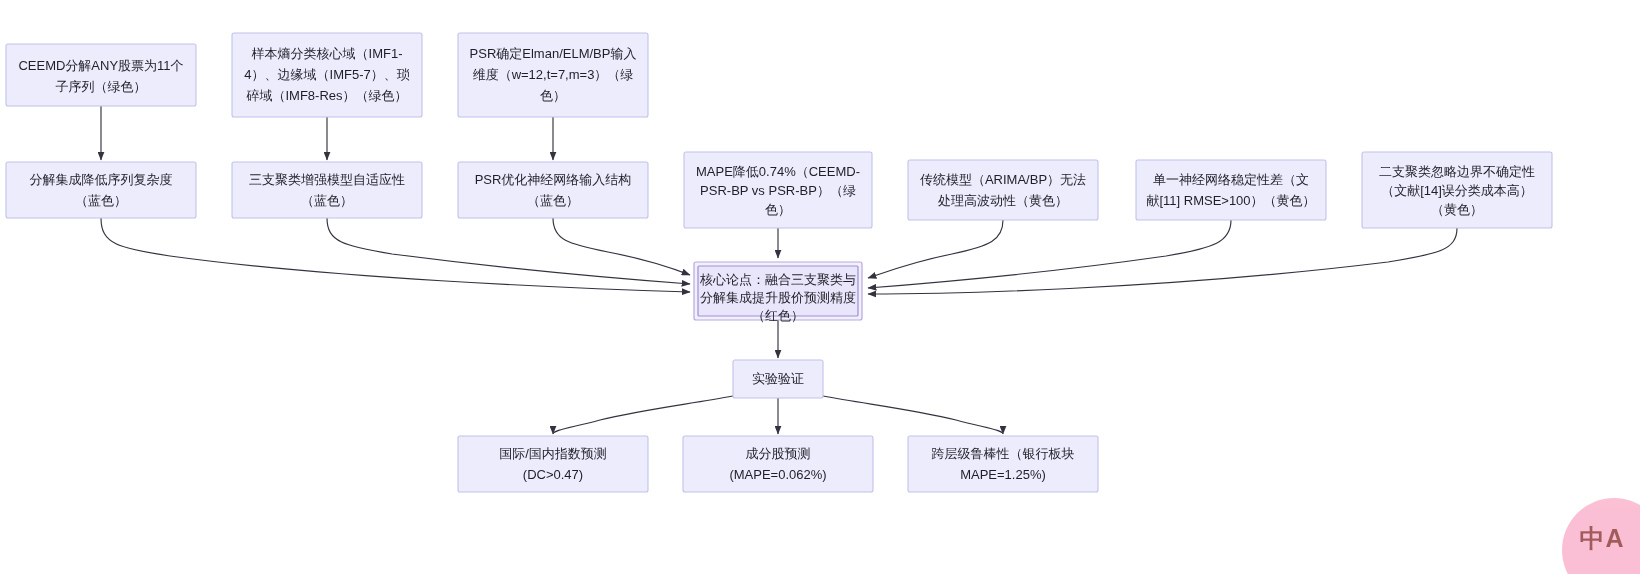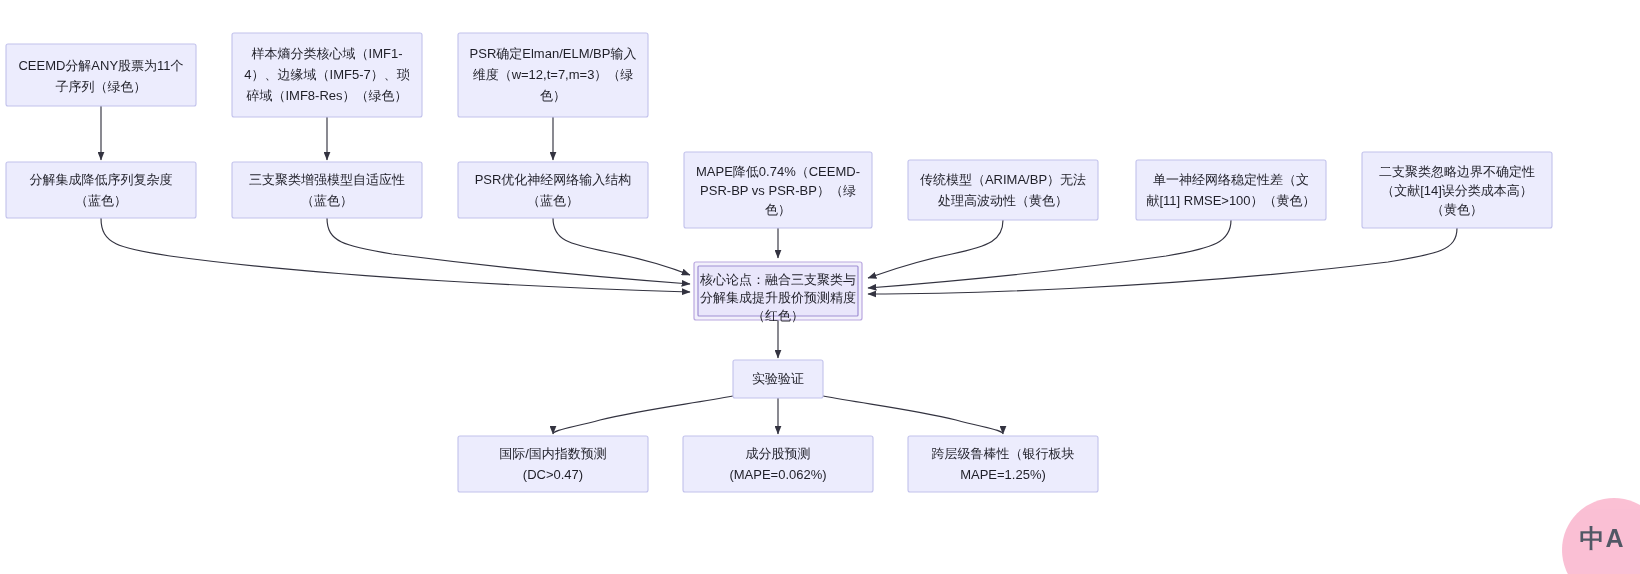--- a/index.html
+++ b/index.html
@@ -54,21 +54,21 @@
     width: 104px;
     height: 104px;
     border-radius: 50%;
     background: #f9a7c4;
     opacity: 0.72;
     display: flex;
     align-items: center;
     justify-content: center;
   }
   .watermark-text {
-    color: #0f172a;
+    color: #7f1d1d;
     font-family: "Liberation Sans", "DejaVu Sans", sans-serif;
     font-size: 25px;
     font-weight: bold;
     letter-spacing: 1px;
     transform: translate(-12px, -12px);
     white-space: nowrap;
   }
 </style>
 </head>
 <body>

